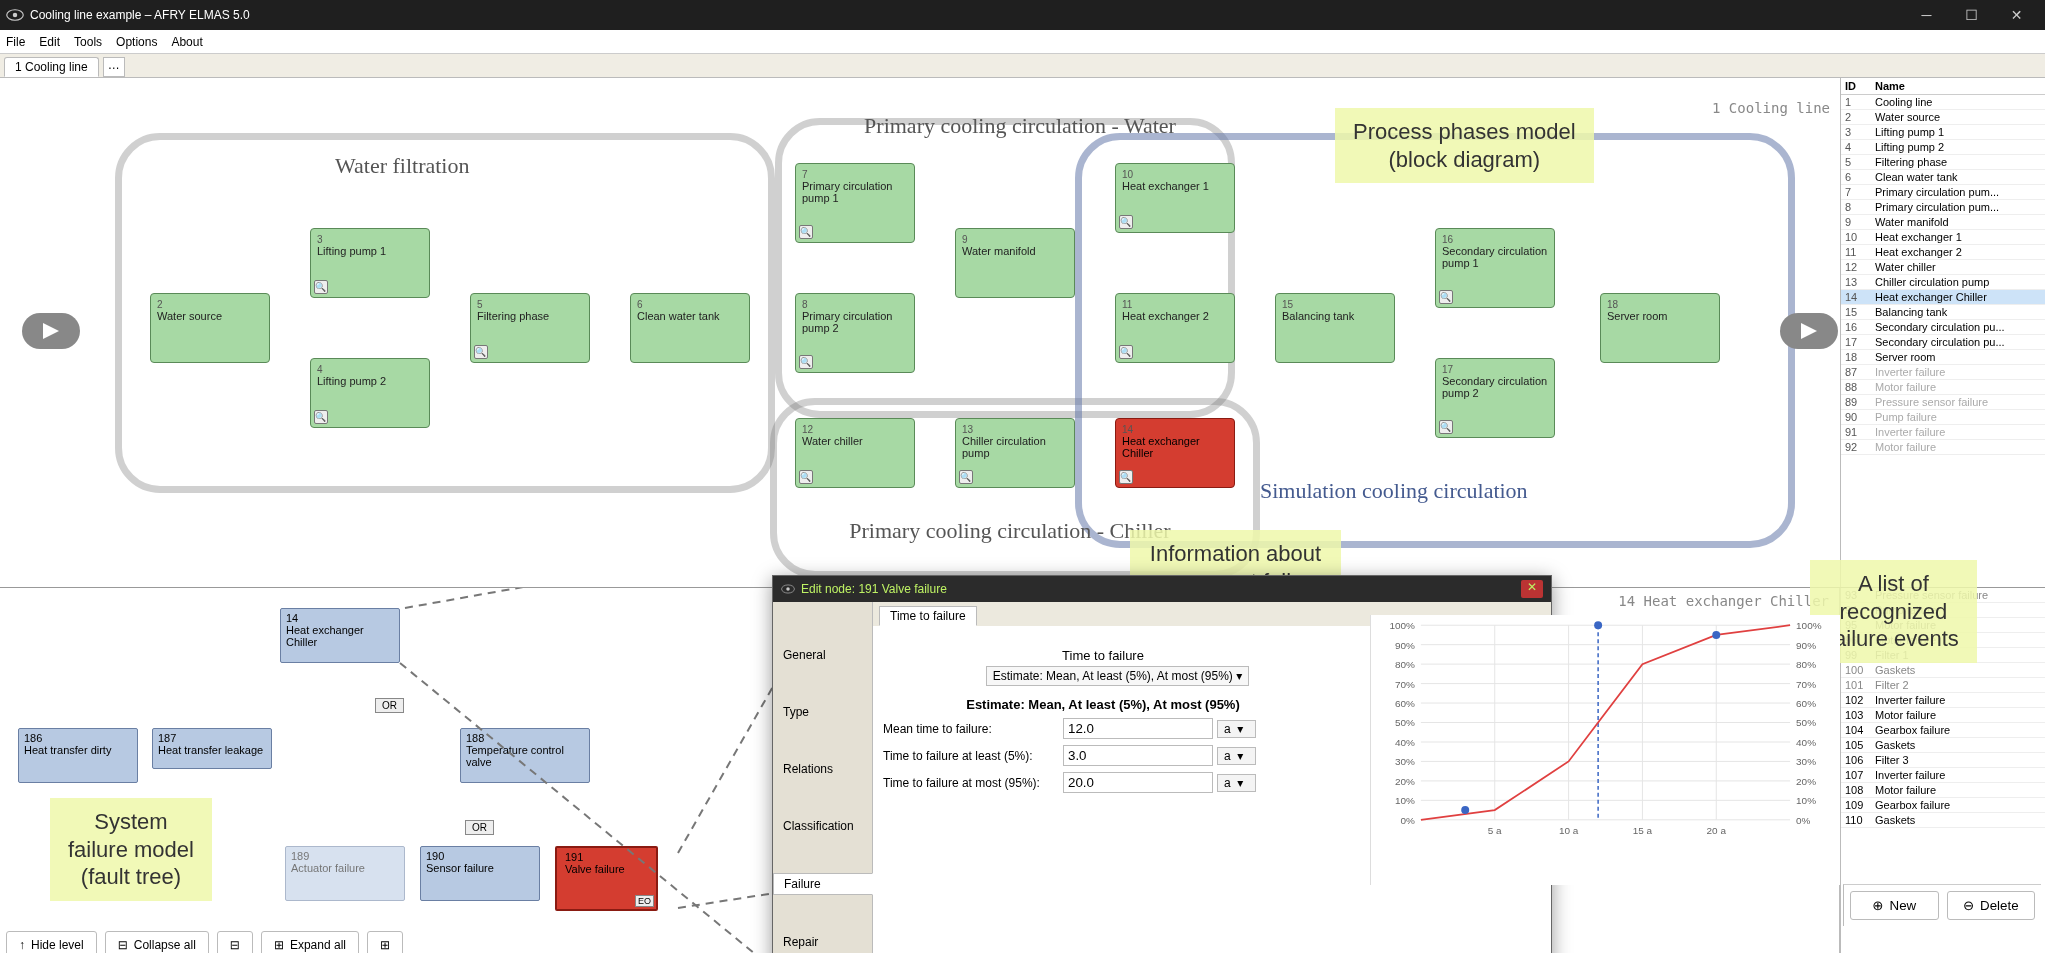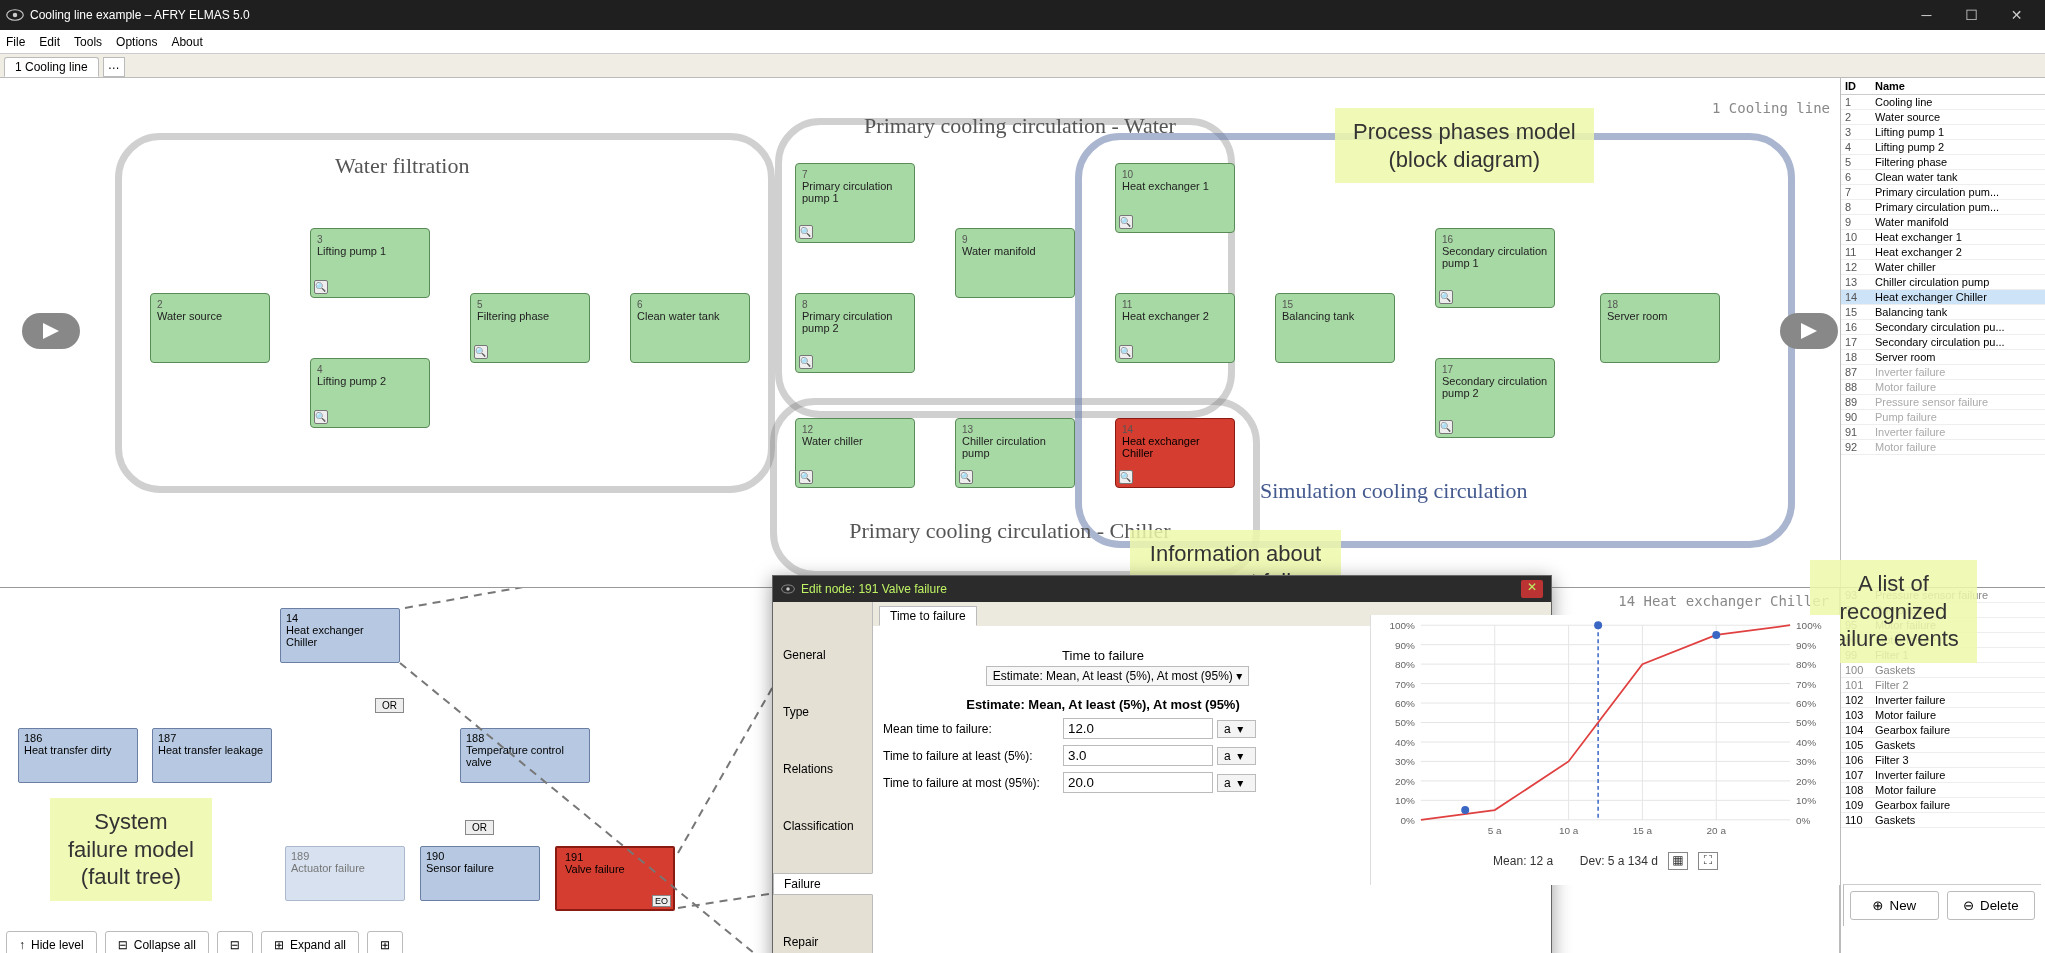--- a/index.html
+++ b/index.html
@@ -252,26 +252,26 @@
   </div>
 </div>
 
 <div class="bottomgrid">
   <div class="faultpane">
     <div class="crumb">14 Heat exchanger Chiller</div>
 
     <div class="ftnode" style="left:280px; top:20px; width:120px; height:55px;"><span class="bid">14</span><br><span>Heat exchanger Chiller</span></div>
     <div class="ftgate" style="left:375px; top:110px;">OR</div>
     <div class="ftnode" style="left:18px; top:140px; width:120px; height:55px;"><span class="bid">186</span><br><span>Heat transfer dirty</span></div>
-    <div class="ftnode" style="left:152px; top:140px; width:120px; height:55px;"><span class="bid">187</span><br><span>Heat transfer leakage</span></div>
+    <div class="ftnode" style="left:152px; top:140px; width:120px; height:41px;"><span class="bid">187</span><br><span>Heat transfer leakage</span></div>
     <div class="ftnode" style="left:460px; top:140px; width:130px; height:55px;"><span class="bid">188</span><br><span>Temperature control valve</span></div>
     <div class="ftgate" style="left:465px; top:232px;">OR</div>
     <div class="ftnode" style="left:285px; top:258px; width:120px; height:55px; opacity:0.55;"><span class="bid">189</span><br><span>Actuator failure</span></div>
     <div class="ftnode" style="left:420px; top:258px; width:120px; height:55px;"><span class="bid">190</span><br><span>Sensor failure</span></div>
-    <div class="ftnode red" style="left:555px; top:258px; width:120px; height:65px; border-width:2px;padding-left:8px;"><span class="bid">191</span><br><span>Valve failure</span>
+    <div class="ftnode red" style="left:555px; top:258px; width:103px; height:65px; border-width:2px;padding-left:8px;"><span class="bid">191</span><br><span>Valve failure</span>
       <span style="position:absolute; right:2px; bottom:2px; background:#eee; border:1px solid #888; font-size:9px; padding:0 2px;">EO</span>
     </div>
 
     <div class="sticker" style="left:50px; top:210px;"><span style="white-space:pre-line;">System
 failure model
 (fault tree)</span></div>
 
     <svg style="position:absolute; left:0; top:0; width:100%; height:100%; pointer-events:none;">
       <line x1="405" y1="20" x2="1080" y2="-100" stroke="#777" stroke-width="2" stroke-dasharray="8 6"></line>
       <line x1="400" y1="75" x2="760" y2="370" stroke="#777" stroke-width="2" stroke-dasharray="8 6"></line>
@@ -477,25 +477,20 @@
         <text x="272" y="219" text-anchor="middle" font-size="10" fill="#666">15 a</text>
         <line x1="346" y1="10" x2="346" y2="205" stroke="#e5e5e5"></line>
         <text x="346" y="219" text-anchor="middle" font-size="10" fill="#666">20 a</text>
         <line x1="227.6" y1="10" x2="227.6" y2="205" stroke="#3a66c4" stroke-width="1.5" stroke-dasharray="4 3"></line>
         <path d="M50 205 L124 195.25 L198 146.5 L227.6 107.5 L272 49 L346 19.75 L420 10" fill="none" stroke="#e04040" stroke-width="1.8"></path>
         <circle cx="94.4" cy="195.25" r="4" fill="#3a66c4"></circle>
         <circle cx="346" cy="19.75" r="4" fill="#3a66c4"></circle>
         <circle cx="227.6" cy="10" r="4" fill="#3a66c4"></circle>
       </g>
   </svg>
-  <div class="plot-foot">
-    <span>Mean: 12 a</span>&nbsp;&nbsp;<span>Dev: 5 a 134 d</span>
-    <span class="ic">▦</span>
-    <span class="ic">⛶</span>
-  </div>
 </div>
 
 <div class="btnrow">
   <button>
       <span>⊕</span>
       <span>New</span>
     </button>
   <button>
       <span>⊖</span>
       <span>Delete</span>

